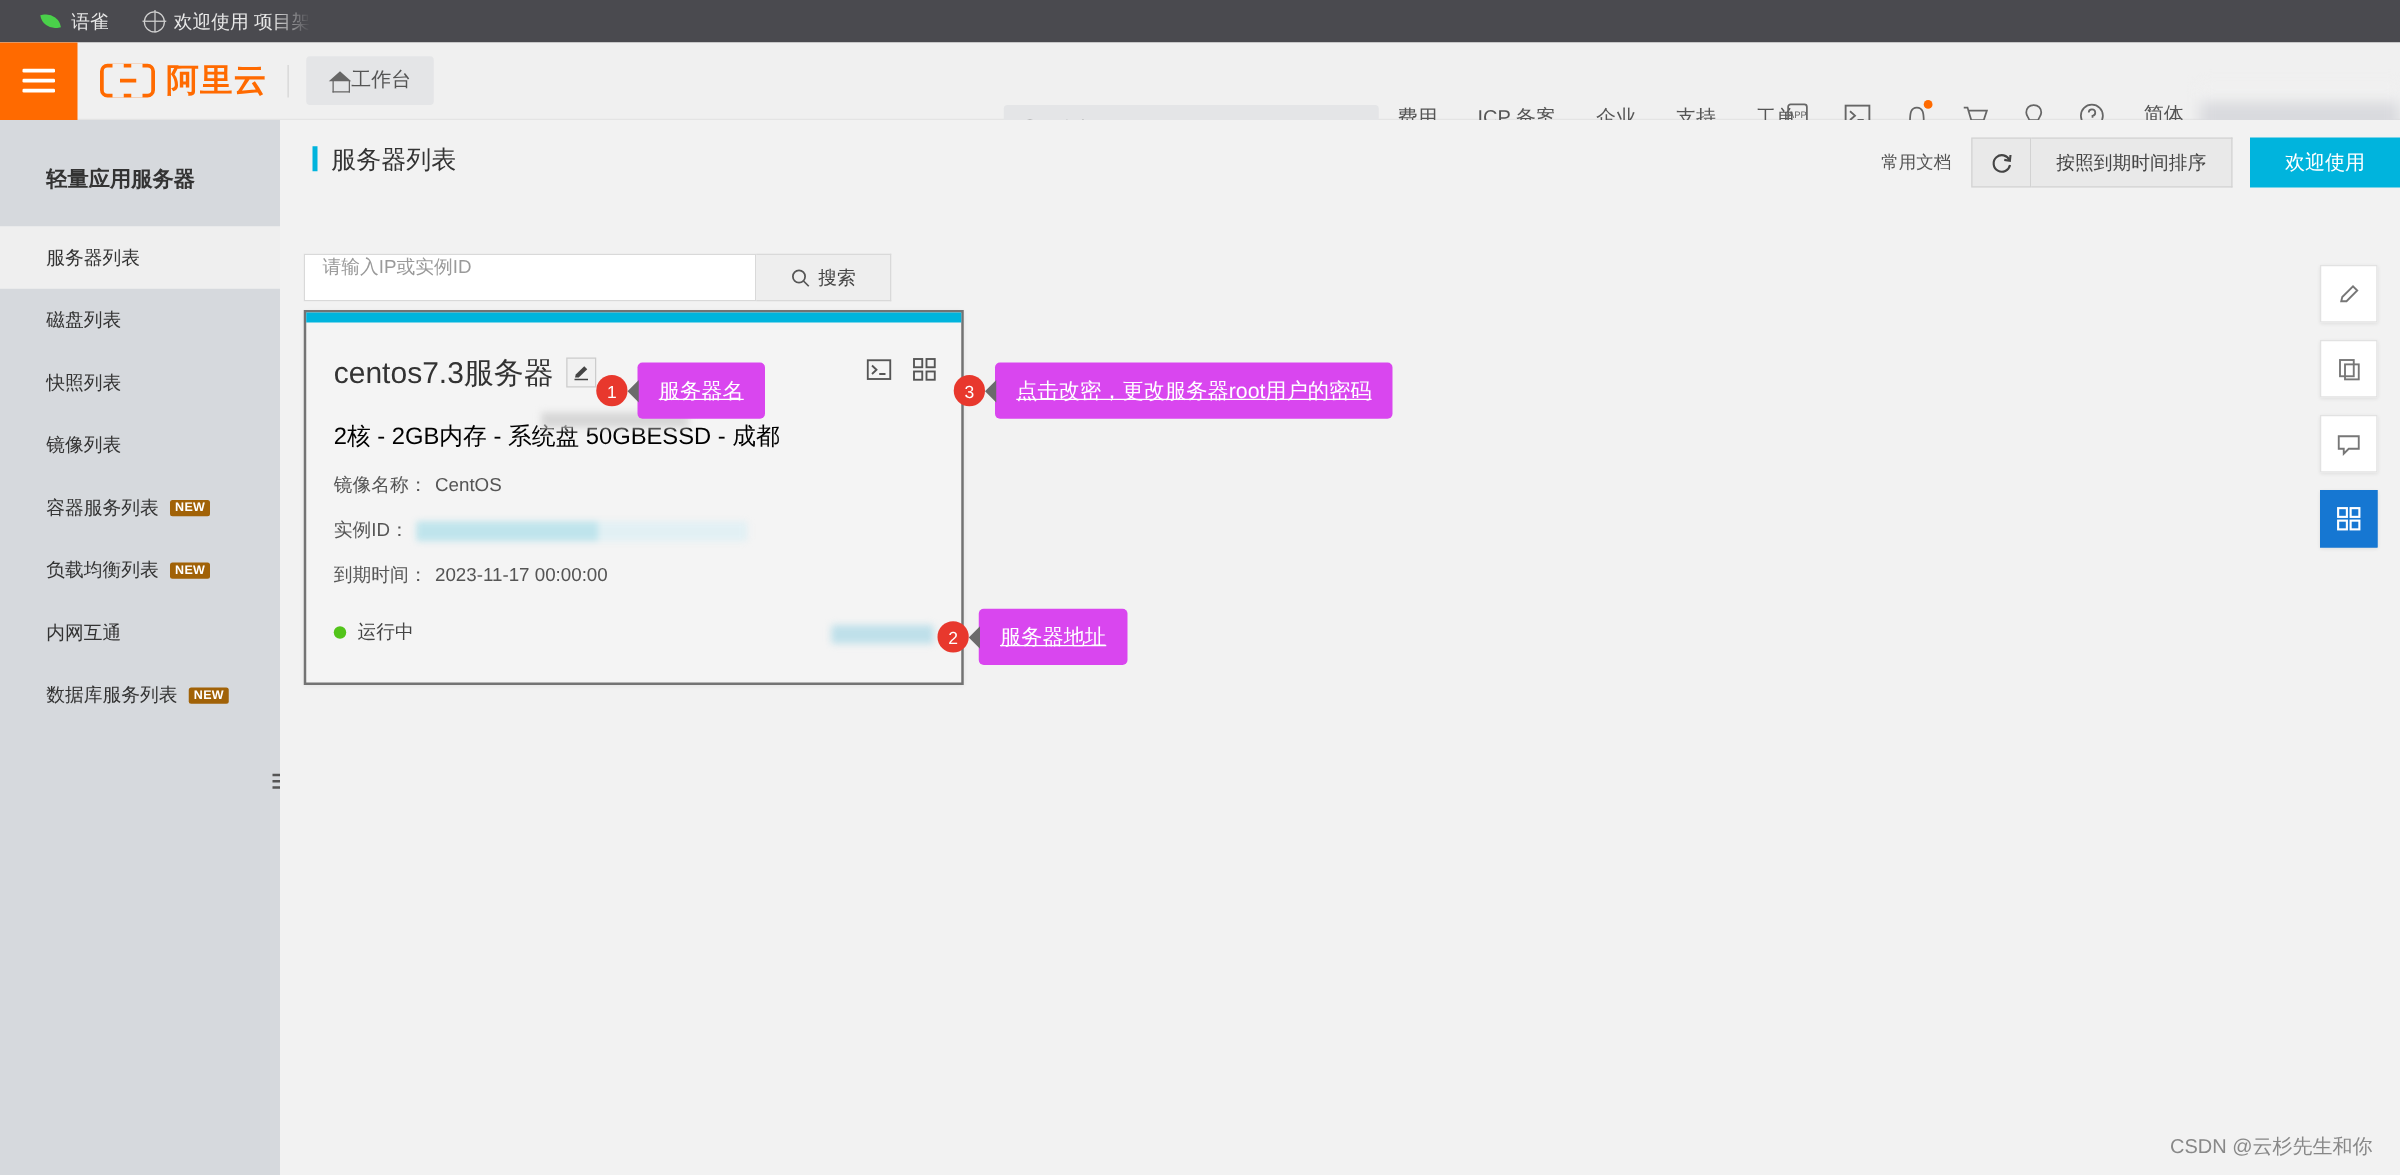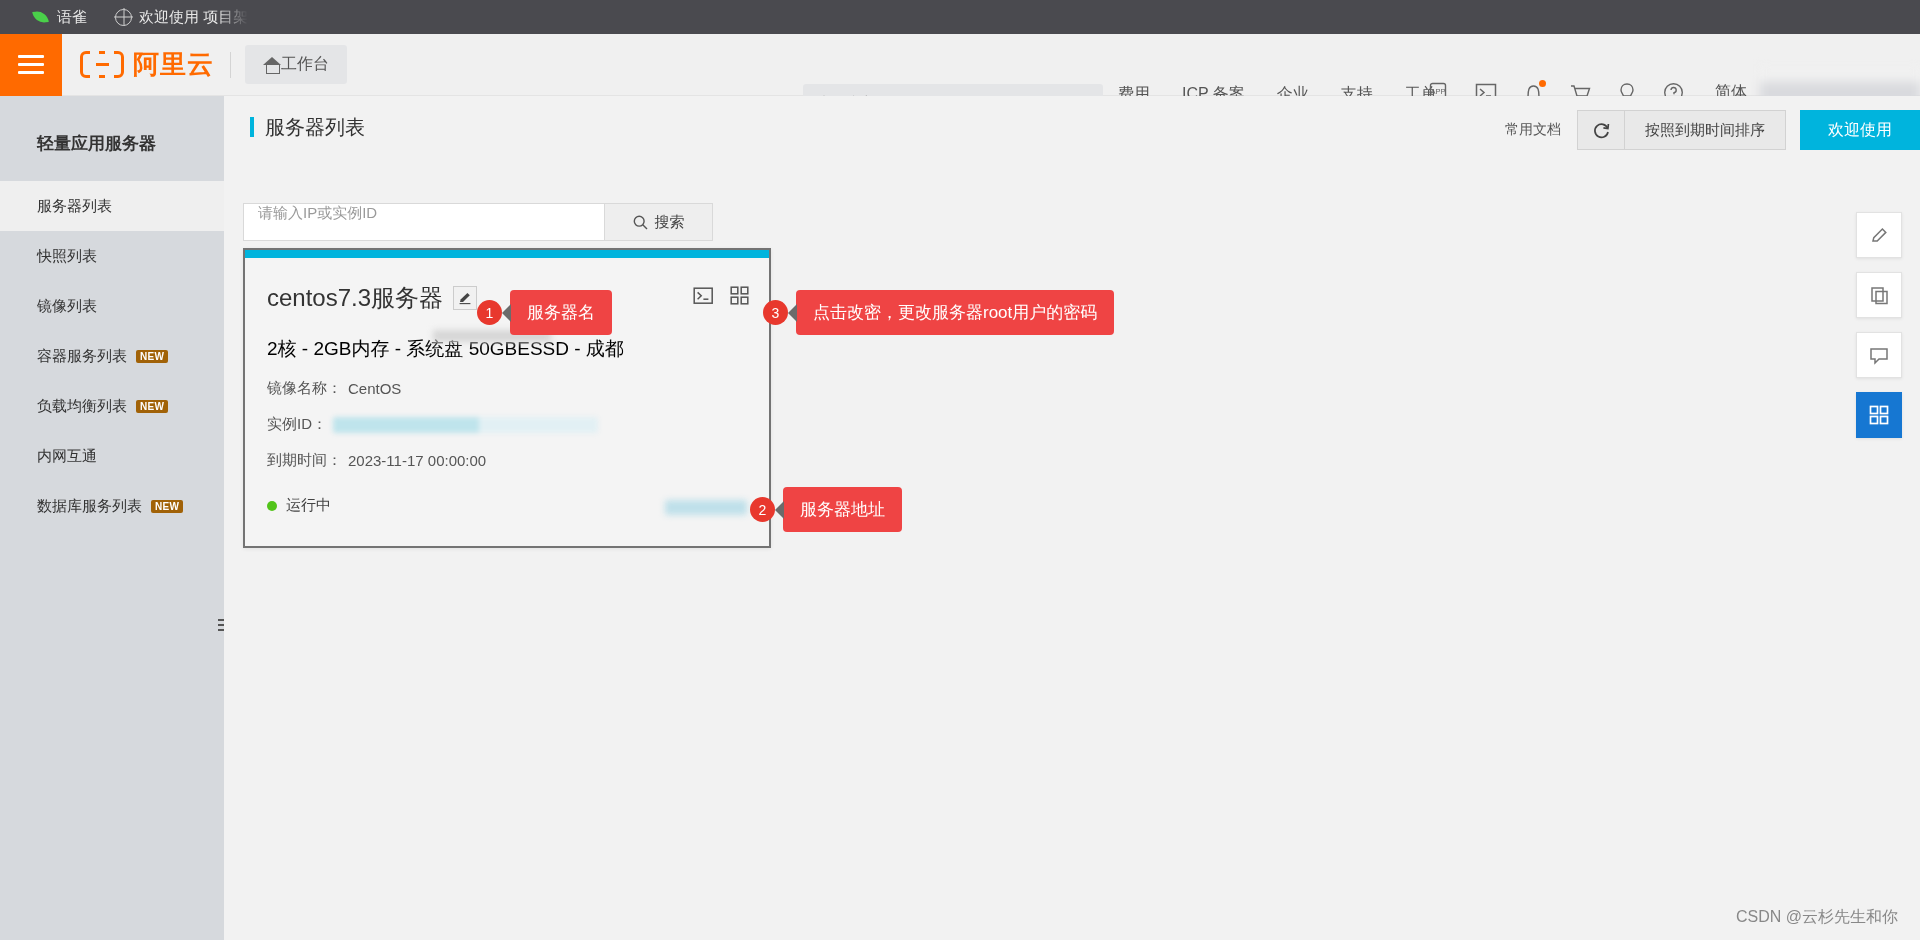--- a/index.html
+++ b/index.html
@@ -200,22 +200,22 @@
   }
   .act-icon { cursor: pointer; color: #666; display: flex; }
 
   
   .callout { position: absolute; display: flex; align-items: center; }
   .callout-num {
     width: 25px; height: 25px; border-radius: 50%; background: #e8382d; color: #fff;
     font-size: 14px; display: flex; align-items: center; justify-content: center; flex: none; z-index: 2;
   }
   .callout-bubble {
-    background: #ef4444; color: #fff; font-size: 17px; padding: 11px 17px;
-    border-radius: 4px; margin-left: 8px; position: relative; white-space: nowrap;
+    background: #d946ef; color: #fff; font-size: 17px; padding: 11px 17px;
+    border-radius: 4px; margin-left: 8px; position: relative; white-space: nowrap; text-decoration: underline;
   }
   .callout-bubble::before {
     content: ""; position: absolute; left: -8px; top: 50%; transform: translateY(-50%);
     border-top: 9px solid transparent; border-bottom: 9px solid transparent;
     border-right: 9px solid #6b6b6b;
   }
   #callout-1 { left: 477px; top: 290px; }
   #callout-3 { left: 763px; top: 290px; }
   #callout-2 { left: 750px; top: 487px; }
 
@@ -337,20 +337,23 @@
 
   <div class="body">
 
     <div class="sidebar">
       <div class="side-title">轻量应用服务器</div>
 
       <div class="side-item active">
         <span>服务器列表</span>
       </div>
       <div class="side-item">
+        <span>磁盘列表</span>
+      </div>
+      <div class="side-item">
         <span>快照列表</span>
       </div>
       <div class="side-item">
         <span>镜像列表</span>
       </div>
       <div class="side-item">
         <span>容器服务列表</span>
         <span class="badge-new">NEW</span>
       </div>
       <div class="side-item">

